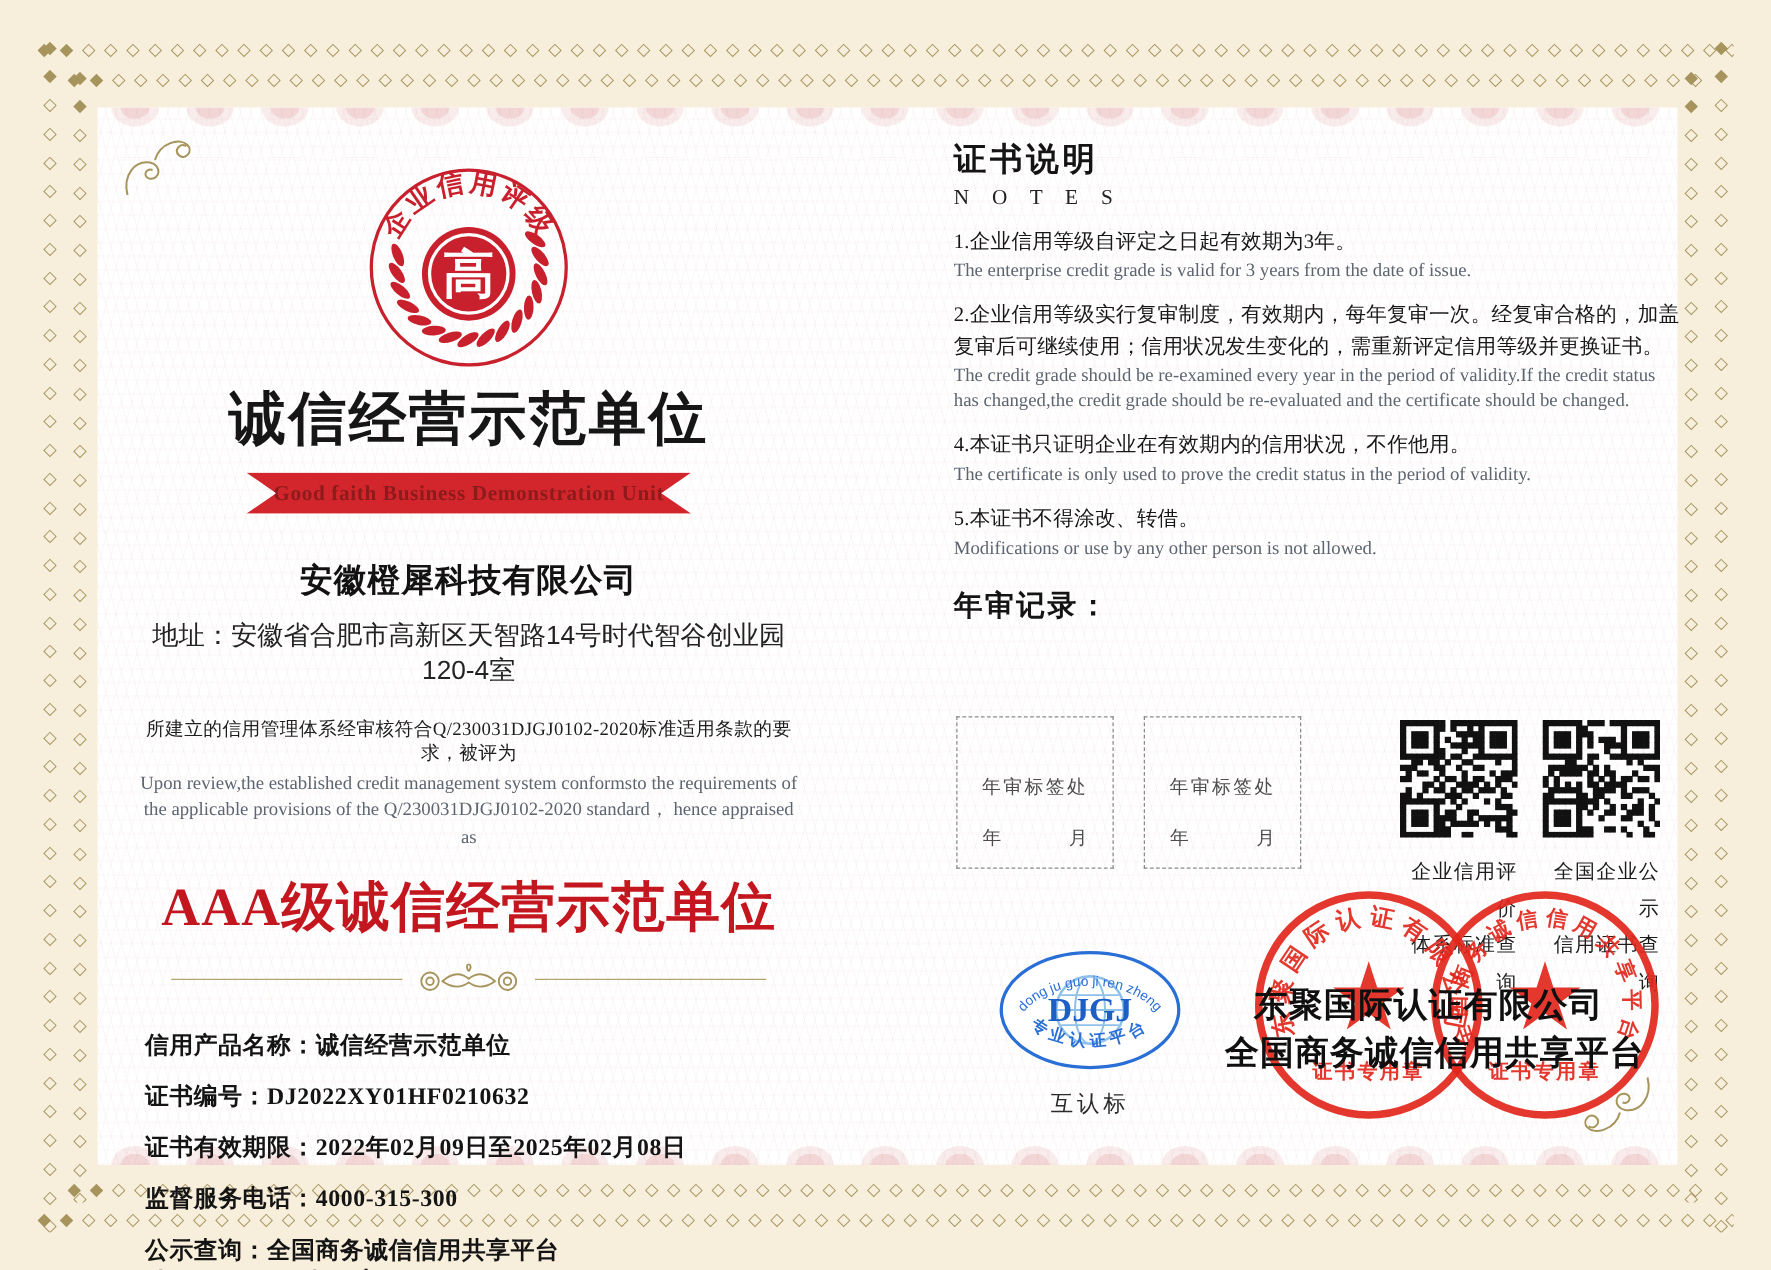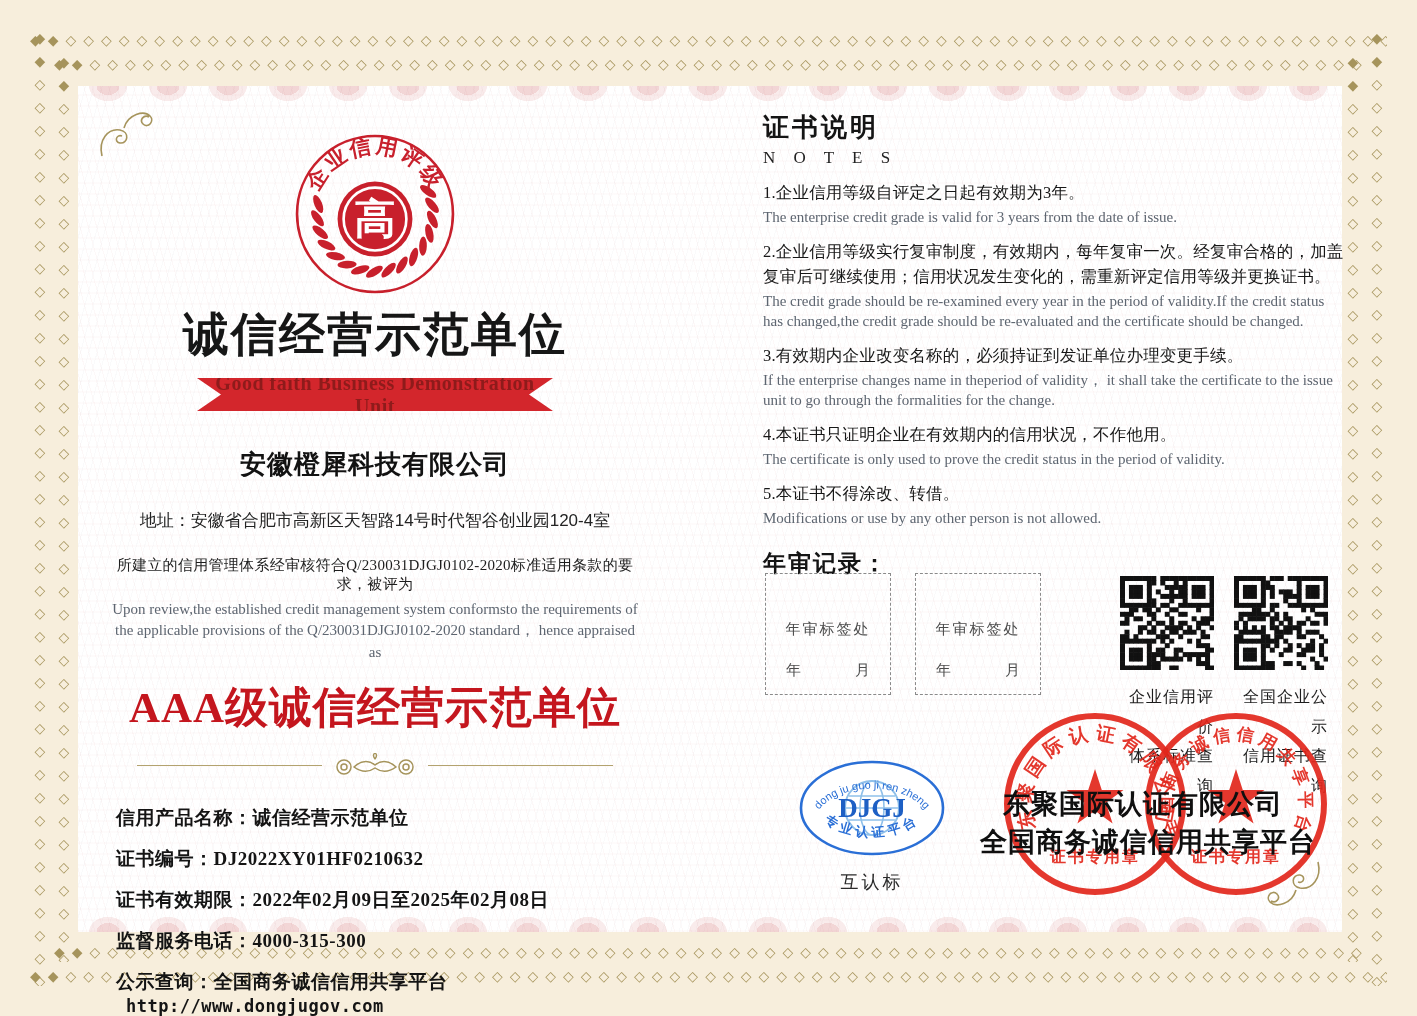--- a/index.html
+++ b/index.html
@@ -41,24 +41,24 @@
 
   .flourish{position:absolute;stroke:#a6945c;fill:none;stroke-width:1.6;}
 
   
   .left-col{position:absolute;left:30px;top:20px;width:534px;text-align:center;}
   .emblem{display:block;margin:26px auto 0;}
   .main-title{margin-top:10px;font-size:46px;font-weight:bold;color:#161616;letter-spacing:2px;}
   .ribbon{position:relative;width:356px;height:33px;margin:12px auto 0;background:#d3262c;
     clip-path:polygon(0 0,100% 0,calc(100% - 24px) 50%,100% 100%,0 100%,24px 50%);
     display:flex;align-items:center;justify-content:center;}
-  .ribbon span{color:#8e1b1b;font-weight:bold;font-size:20px;letter-spacing:.5px;}
+  .ribbon span{color:#8e1b1b;font-weight:bold;font-size:17px;letter-spacing:.5px;}
   .company{margin-top:36px;font-size:26px;font-weight:bold;color:#121212;
     font-family:"Liberation Sans","DejaVu Sans",sans-serif;letter-spacing:1px;text-align:center;}
-  .address{margin-top:27px;font-size:17px;color:#232323;
+  .address{margin-top:12px;font-size:21px;color:#232323;
     font-family:"Liberation Sans","DejaVu Sans",sans-serif;}
   .statement-zh{margin-top:24px;font-size:15px;color:#1d1d1d;letter-spacing:.3px;}
   .statement-en{margin-top:5px;font-size:15px;color:#5d6570;line-height:1.42;}
   .grade{margin-top:16px;font-size:43px;font-weight:bold;color:#c4161e;letter-spacing:1px;}
   .divider{margin-top:16px;display:flex;align-items:center;justify-content:center;gap:10px;}
   .divider .line{height:1px;width:185px;background:#b3a36f;}
   .details{margin-top:26px;text-align:left;padding-left:8px;}
   .detail-row{font-size:19px;font-weight:bold;color:#141414;margin-bottom:15px;letter-spacing:.5px;}
   .detail-row .url{font-family:"DejaVu Sans Mono",monospace;font-size:17px;margin-left:10px;}
   .detail-row.indent{margin-left:100px;}
@@ -198,24 +198,20 @@
       <div class="notes-title">证书说明</div>
       <div class="notes-en">N O T E S</div>
 
       <div class="note">
         <div class="zh">1.企业信用等级自评定之日起有效期为3年。</div>
         <div class="en">The enterprise credit grade is valid for 3 years from the date of issue.</div>
       </div>
       <div class="note">
         <div class="zh">2.企业信用等级实行复审制度，有效期内，每年复审一次。经复审合格的，加盖复审后可继续使用；信用状况发生变化的，需重新评定信用等级并更换证书。</div>
         <div class="en">The credit grade should be re-examined every year in the period of validity.If the credit status has changed,the credit grade should be re-evaluated and the certificate should be  changed.</div>
-      </div>
-      <div class="note">
-        <div class="zh">3.有效期内企业改变名称的，必须持证到发证单位办理变更手续。</div>
-        <div class="en">If the enterprise changes name in theperiod of validity， it shall take the certificate to the issue unit to go through the formalities for the change.</div>
       </div>
       <div class="note">
         <div class="zh">4.本证书只证明企业在有效期内的信用状况，不作他用。</div>
         <div class="en">The certificate is only used to prove the credit status in the period of validity.</div>
       </div>
       <div class="note">
         <div class="zh">5.本证书不得涂改、转借。</div>
         <div class="en">Modifications or use by any other person is not allowed.</div>
       </div>
 

